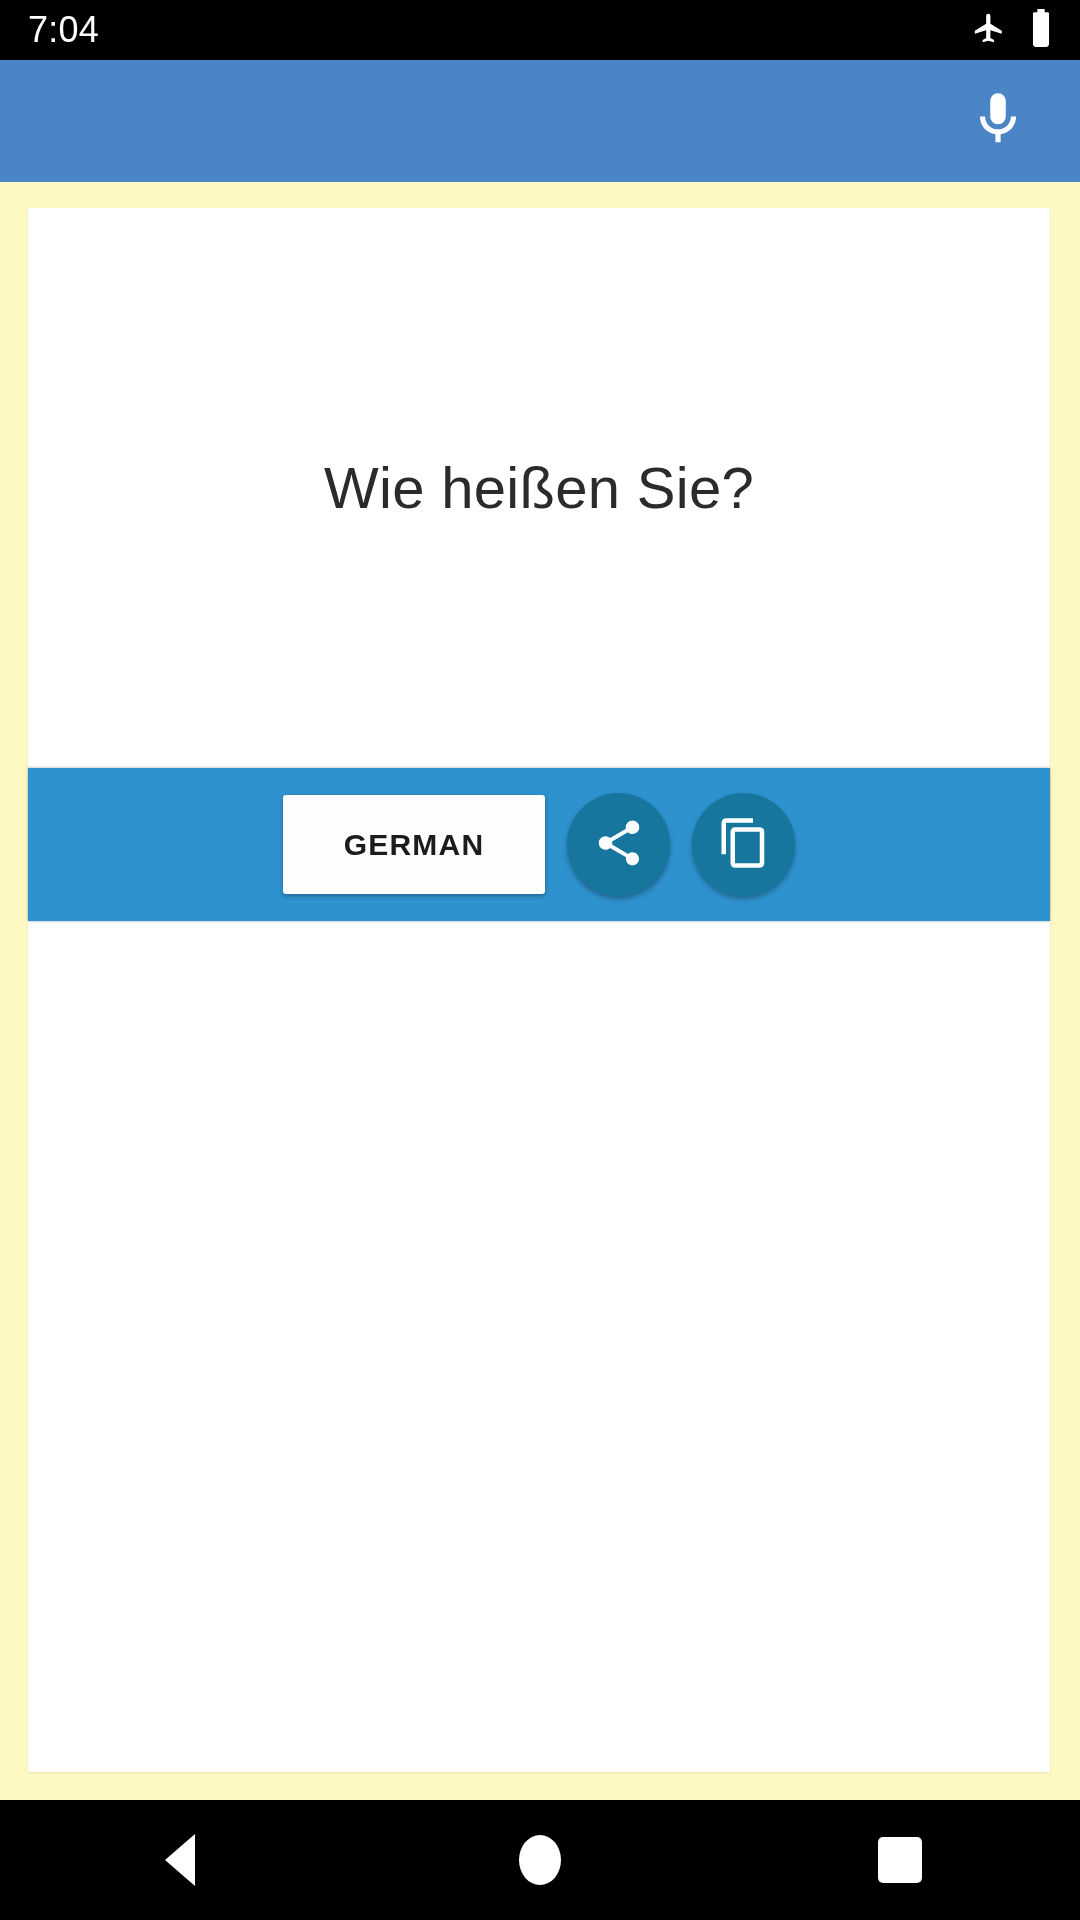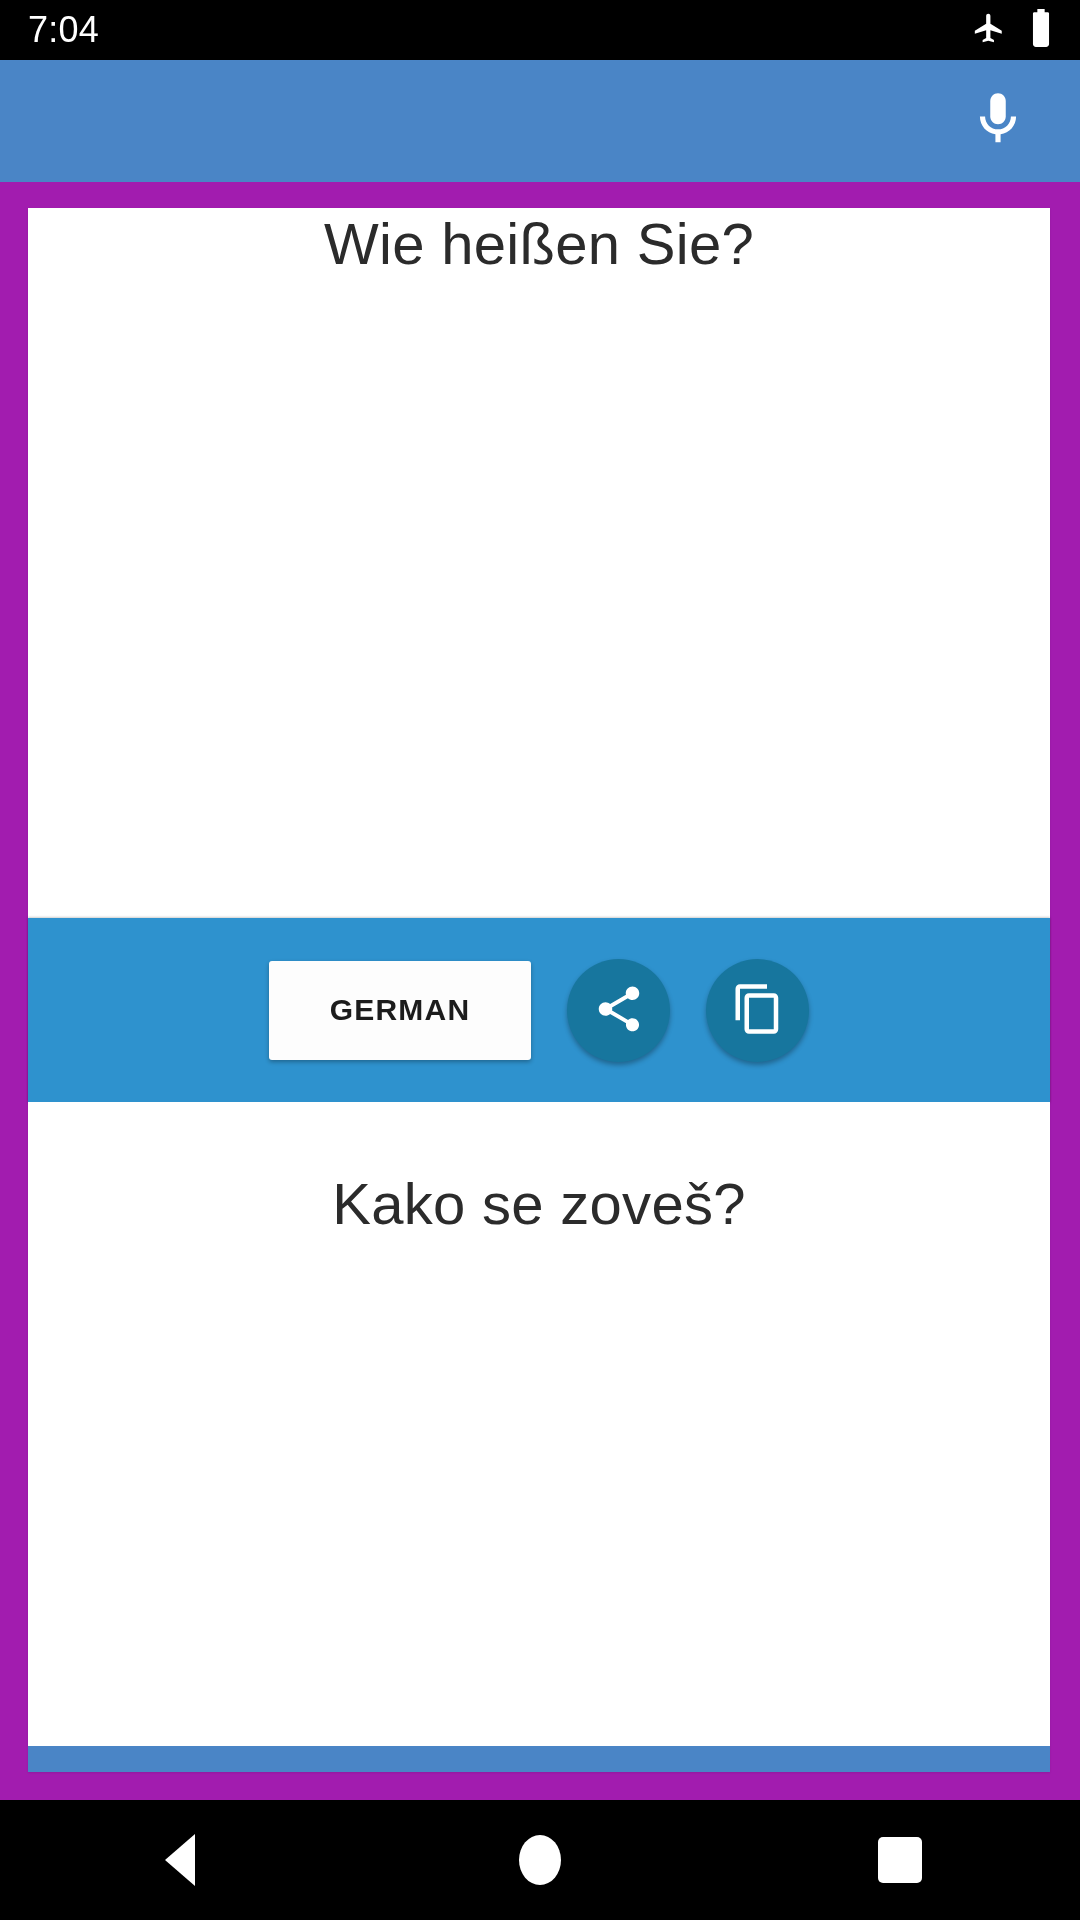--- a/index.html
+++ b/index.html
@@ -5,21 +5,21 @@
   * { margin:0; padding:0; box-sizing:border-box; }
   html, body {
     width:1080px; height:1920px;
     background:#000;
     font-family:"Liberation Sans", sans-serif;
     overflow:hidden;
   }
   #screen {
     position:relative;
     width:1080px; height:1920px;
-    background:#a21caf;
+    background:#fef9c3;
     text-decoration:underline;
   }
 
   
   #status-bar {
     position:absolute; left:0; top:0;
     width:1080px; height:60px;
     background:#000000;
     display:flex; align-items:center;
     justify-content:space-between;
@@ -56,42 +56,42 @@
     left:28px; top:208px;
     width:1022px; height:1564px;
     background:#ffffff;
     display:flex; flex-direction:column;
     box-shadow:0 1px 2px rgba(0,0,0,0.10);
   }
 
   
   #source-pane {
     position:relative;
-    height:710px;
-    background:#ffffff;
-    display:flex; justify-content:center;
+    height:560px;
+    background:#ffffff;
+    display:flex; align-items:center; justify-content:center;
     padding:0 40px;
     overflow:hidden;
   }
   #source-text {
     font-size:58px;
     font-weight:300;
     color:#2b2b2b;
     text-align:center;
     line-height:1.25;
     letter-spacing:0.3px;
   }
 
   
   #lang-toolbar {
     position:relative;
-    height:184px;
+    height:153px;
     background:#2e92ce;
     display:flex; align-items:center; justify-content:center;
-    gap:36px;
+    gap:22px;
     box-shadow:0 -1px 2px rgba(0,0,0,0.18), 0 1px 2px rgba(0,0,0,0.18);
   }
   .lang-button {
     width:262px; height:99px;
     background:#fdfdfd;
     border:none; border-radius:3px;
     color:#1c1c1c;
     font-family:"Liberation Sans", sans-serif;
     font-size:30px;
     font-weight:700;
@@ -220,24 +220,20 @@
         <span>
           <svg width="54" height="54" viewBox="0 0 24 24" fill="#ffffff">
             <path d="M16 1H4c-1.1 0-2 .9-2 2v14h2V3h12V1z"></path>
             <path d="M19 5H8c-1.1 0-2 .9-2 2v14c0 1.1.9 2 2 2h11c1.1 0 2-.9 2-2V7c0-1.1-.9-2-2-2zm0 16H8V7h11v14z"></path>
           </svg>
         </span>
       </button>
 
     </div>
 
-    <div id="target-pane">
-      <div id="target-text">Kako se zoveš?</div>
-      <div id="bottom-accent-bar"></div>
-    </div>
 
   </div>
 
   <div id="nav-bar">
     <div class="nav-btn">
       <span id="nav-back-icon"></span>
     </div>
     <div class="nav-btn">
       <span id="nav-home-icon"></span>
     </div>

